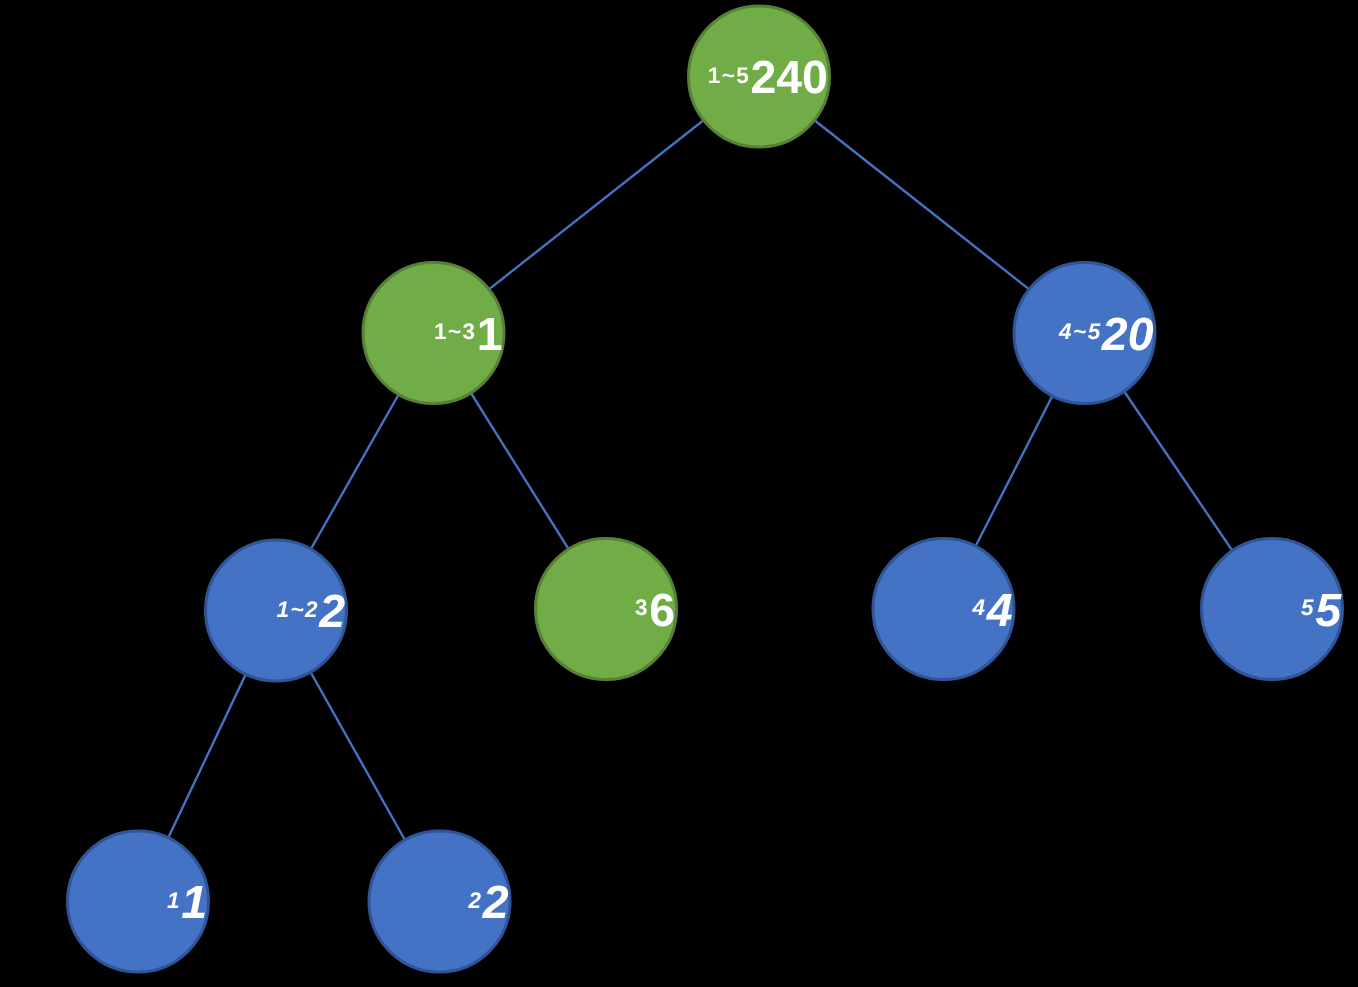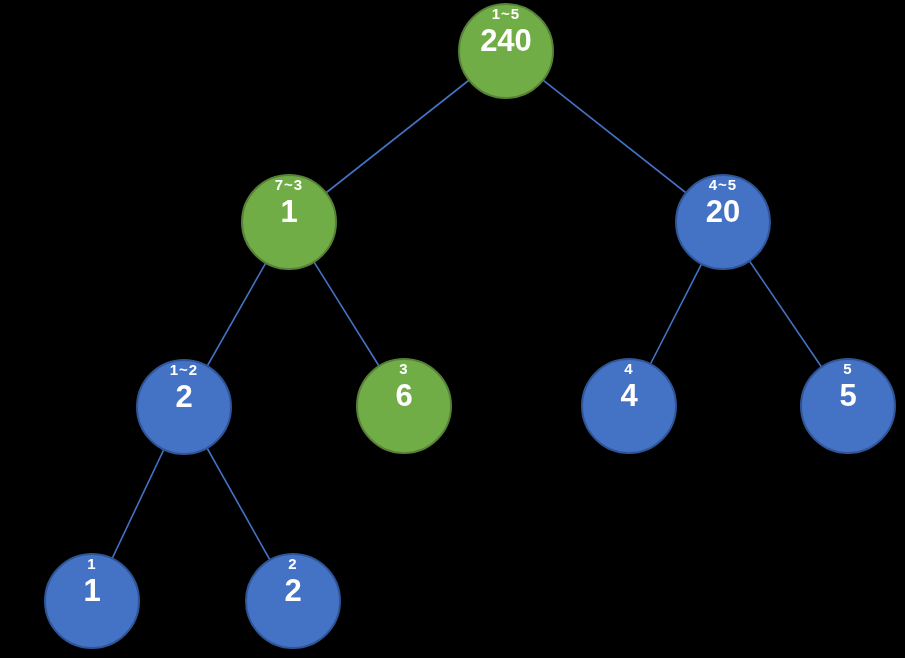--- a/index.html
+++ b/index.html
@@ -26,33 +26,34 @@
     stroke-width: 1.6;
   }
   .node {
     position: absolute;
     width: 96px;
     height: 96px;
     border-radius: 50%;
     box-sizing: border-box;
     z-index: 1;
     display: flex;
-    flex-direction: column;
+    flex-direction: row;
     align-items: center;
-    justify-content: flex-start;
+    justify-content: flex-end;
     color: #FFFFFF;
     text-align: center;
   }
   .node.green {
     background: #70AD47;
     border: 2.5px solid #588137;
   }
   .node.blue {
     background: #4472C4;
     border: 2.5px solid #2F5597;
+    font-style: italic;
   }
   .node .range {
     font-size: 15px;
     font-weight: bold;
     letter-spacing: 1px;
     line-height: 1.15;
   }
   .node .value {
     font-size: 31px;
     font-weight: bold;
@@ -75,21 +76,21 @@
     <line x1="184" y1="407" x2="92" y2="601"></line>
     <line x1="184" y1="407" x2="293" y2="601"></line>
   </svg>
 
   <div class="node green" style="left:458px; top:3px;">
     <div class="range">1~5</div>
     <div class="value">240</div>
   </div>
 
   <div class="node green" style="left:241px; top:174px;">
-    <div class="range">7~3</div>
+    <div class="range">1~3</div>
     <div class="value">1</div>
   </div>
 
   <div class="node blue" style="left:675px; top:174px;">
     <div class="range">4~5</div>
     <div class="value">20</div>
   </div>
 
   <div class="node blue" style="left:136px; top:359px;">
     <div class="range">1~2</div>

